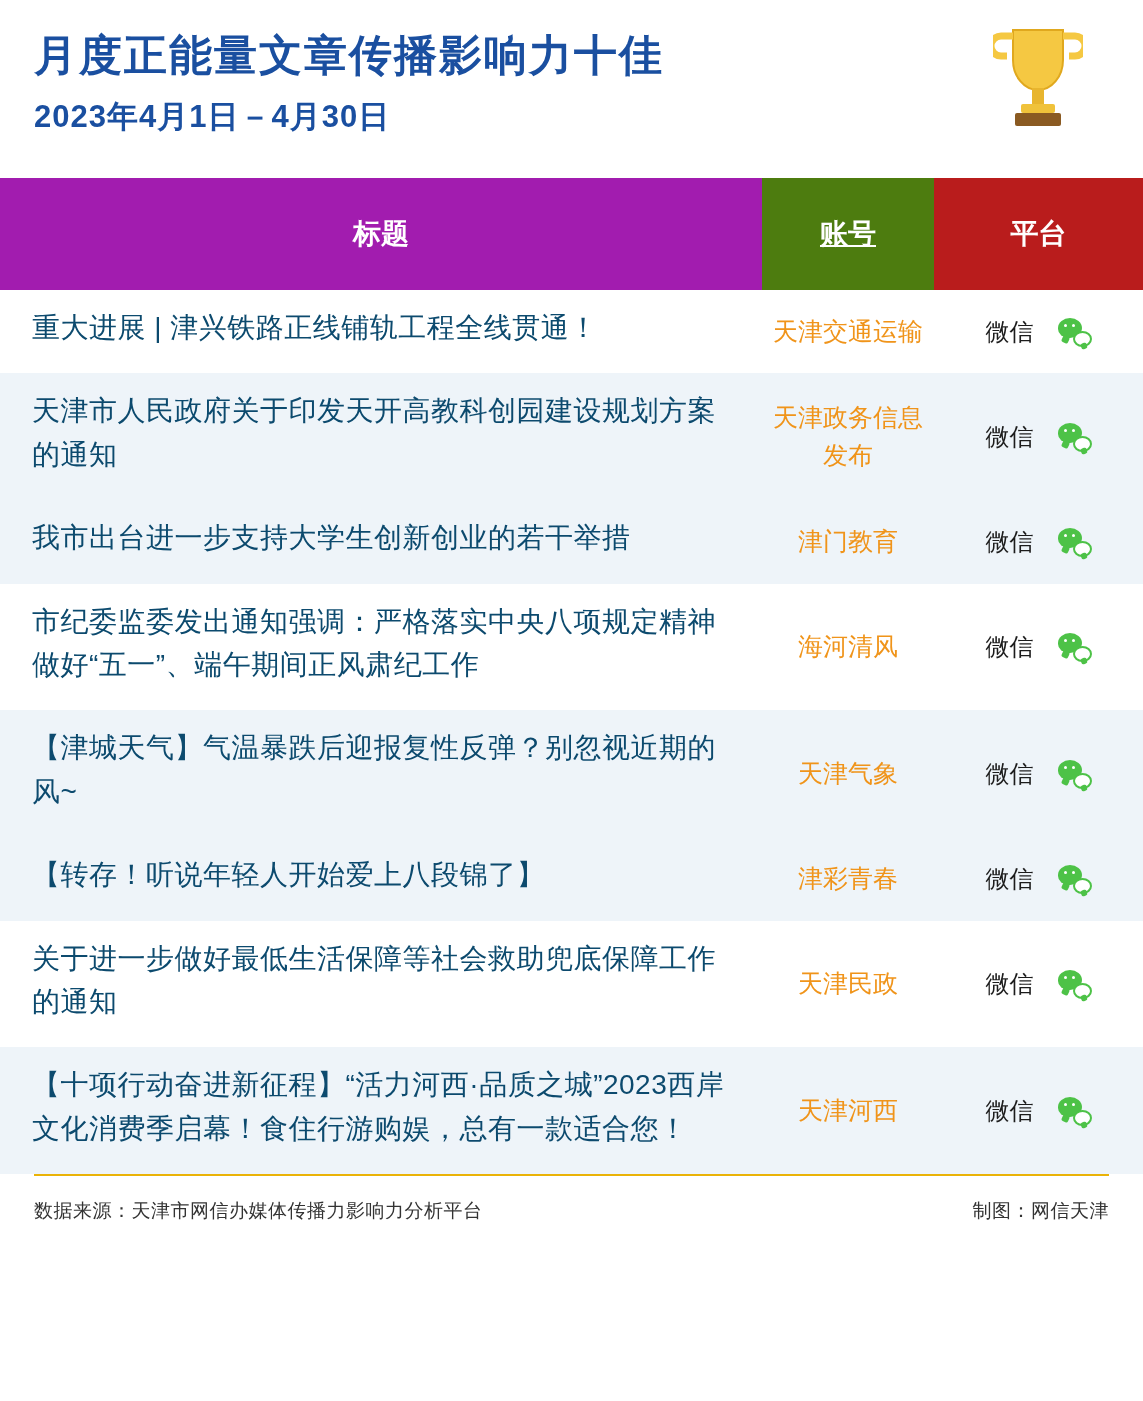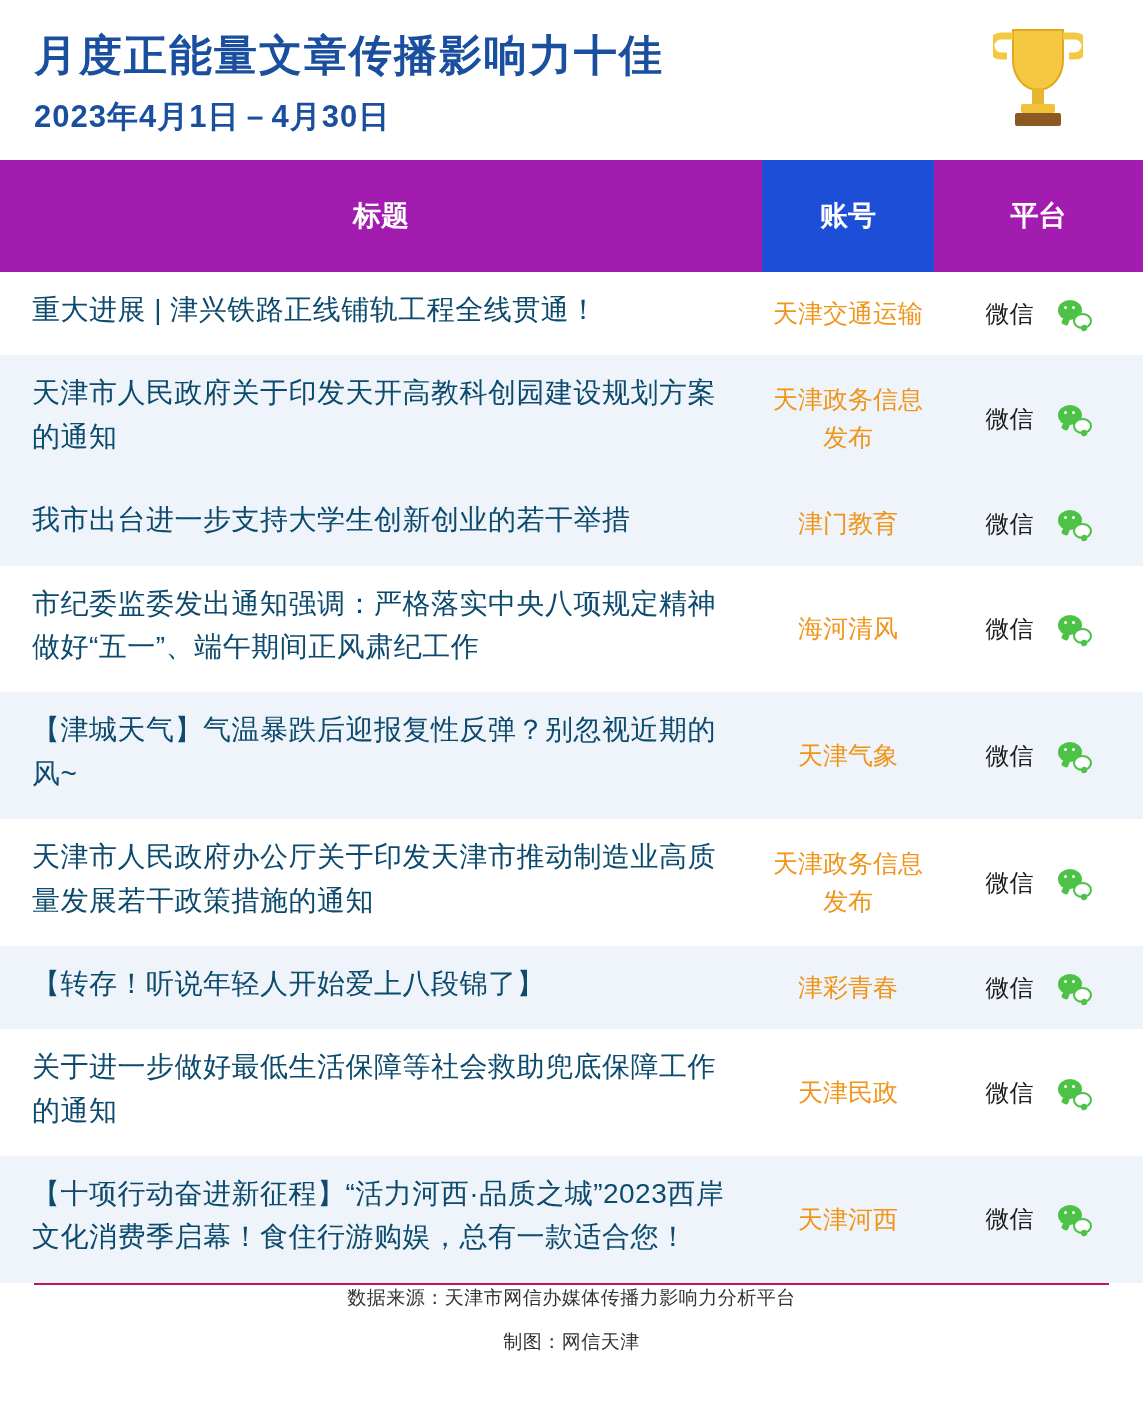--- a/index.html
+++ b/index.html
@@ -14,21 +14,21 @@
     width: 1143px;
     height: 1401px;
     background: #ffffff;
     overflow: hidden;
   }
 
   
   .header {
     position: relative;
     padding: 30px 34px 0 34px;
-    height: 160px;
+    height: 178px;
   }
   .main-title {
     font-size: 43px;
     font-weight: bold;
     color: #1a4fa0;
     letter-spacing: 2px;
     line-height: 1.2;
     white-space: nowrap;
   }
   .sub-title {
@@ -55,22 +55,22 @@
   }
   .thead-row th {
     height: 112px;
     font-size: 28px;
     font-weight: bold;
     color: #ffffff;
     text-align: center;
     vertical-align: middle;
   }
   .th-title { background: #a21caf; }
-  .th-account { background: #1d4ed8; }
-  .th-platform { background: #a21caf; }
+  .th-account { background: #4d7c0f; text-decoration: underline; }
+  .th-platform { background: #b91c1c; }
 
   .col-title { width: 762px; }
   .col-account { width: 172px; }
   .col-platform { width: 209px; }
 
   .table tbody tr { background: #ffffff; }
   .table tbody tr.alt { background: #eef4f9; margin-top: 44px; }
 
   .table td {
     vertical-align: middle;
@@ -148,26 +148,25 @@
     border-radius: 50%;
     top: 7px;
   }
   .wechat-icon .e1 { left: 6px; }
   .wechat-icon .e2 { left: 14px; }
 
   
   .footer {
     position: relative;
     height: 72px;
-    border-top: 2px solid #be185d;
+    border-top: 2px solid #eab308;
     margin: 0 34px;
     display: flex;
     align-items: center;
     justify-content: space-between;
-    flex-direction: column;
   }
   .footer-left, .footer-right {
     font-size: 19px;
     color: #333333;
     letter-spacing: 0.5px;
   }
 </style>
 </head>
 <body>
 
@@ -270,35 +269,20 @@
             <span>微信</span>
             <span class="wechat-icon">
                 <span class="b1"></span>
                 <span class="e1"></span>
                 <span class="e2"></span>
                 <span class="b2"></span>
               </span>
           </span>
         </td>
       </tr>
-      <tr>
-        <td class="c-title">天津市人民政府办公厅关于印发天津市推动制造业高质量发展若干政策措施的通知</td>
-        <td class="c-account">天津政务信息发布</td>
-        <td class="c-platform">
-          <span class="platform-wrap">
-            <span>微信</span>
-            <span class="wechat-icon">
-                <span class="b1"></span>
-                <span class="e1"></span>
-                <span class="e2"></span>
-                <span class="b2"></span>
-              </span>
-          </span>
-        </td>
-      </tr>
       <tr class="alt">
         <td class="c-title">【转存！听说年轻人开始爱上八段锦了】</td>
         <td class="c-account">津彩青春</td>
         <td class="c-platform">
           <span class="platform-wrap">
             <span>微信</span>
             <span class="wechat-icon">
                 <span class="b1"></span>
                 <span class="e1"></span>
                 <span class="e2"></span>

